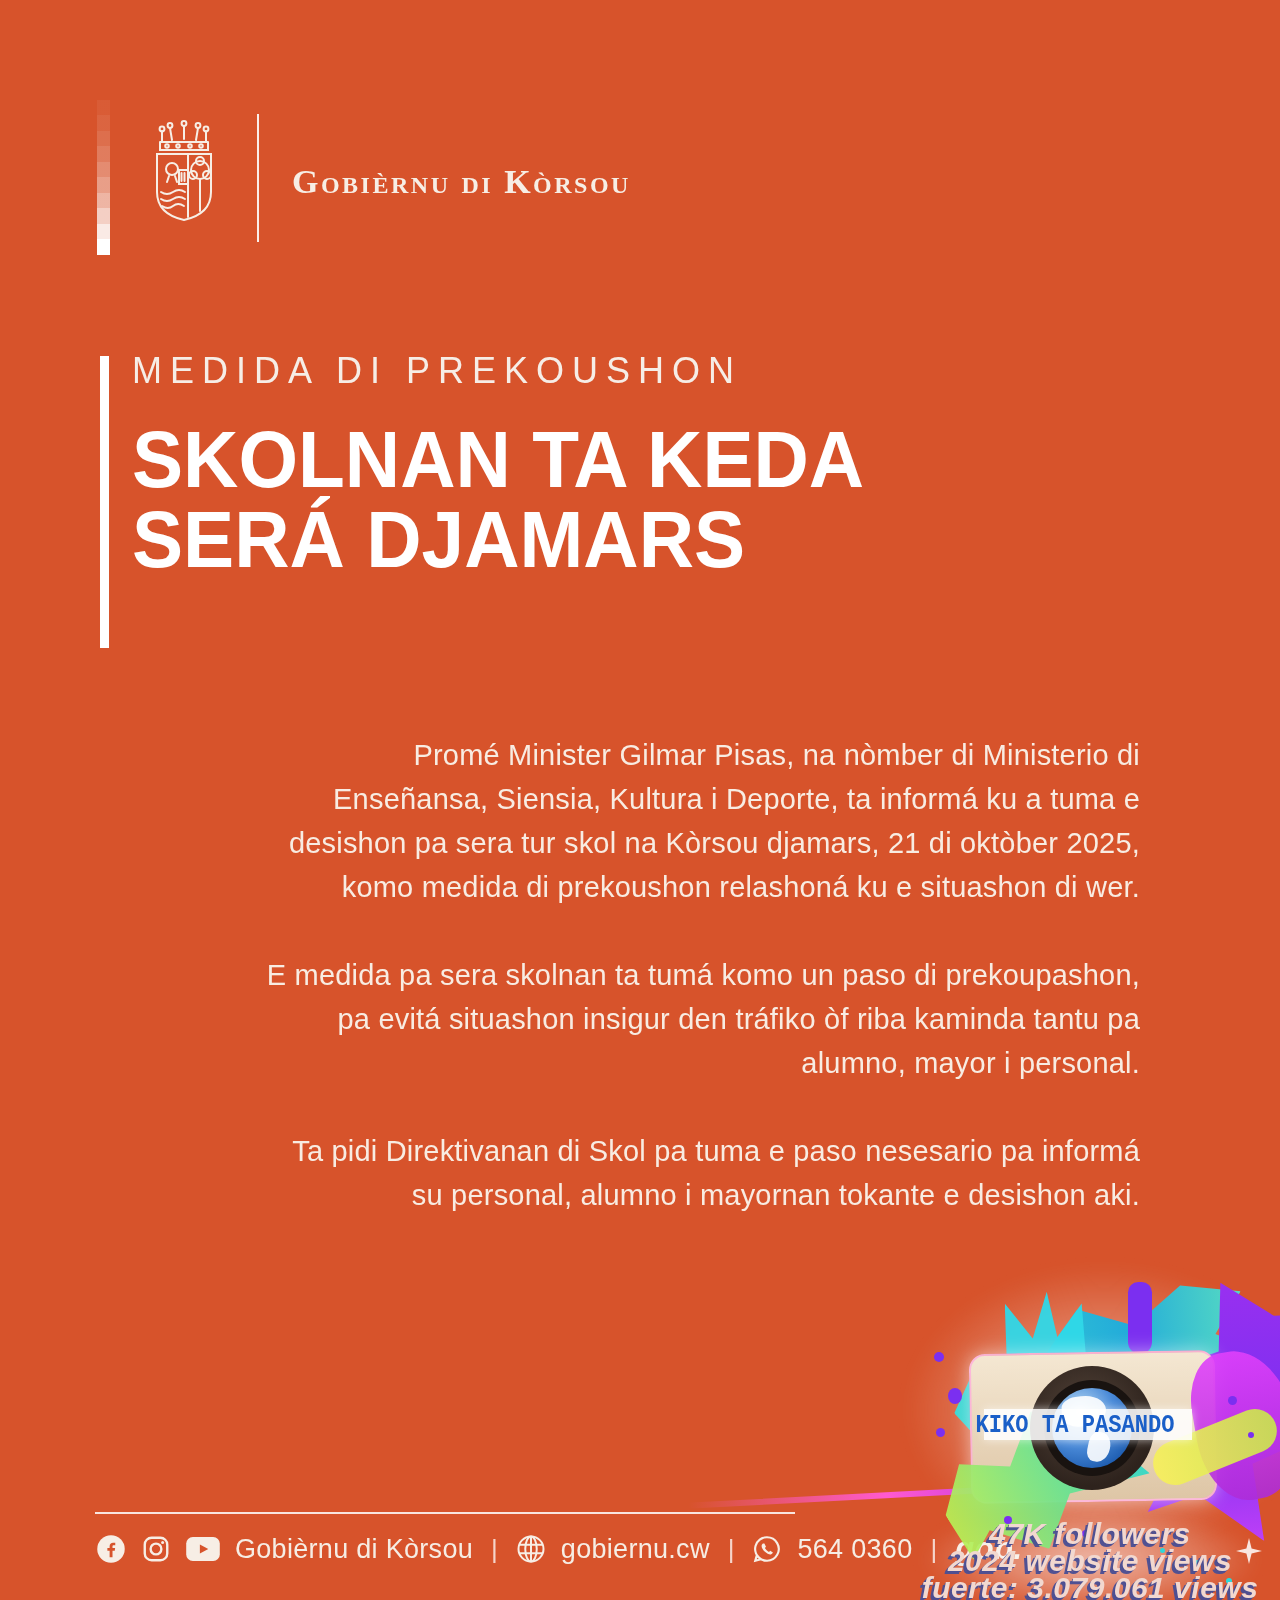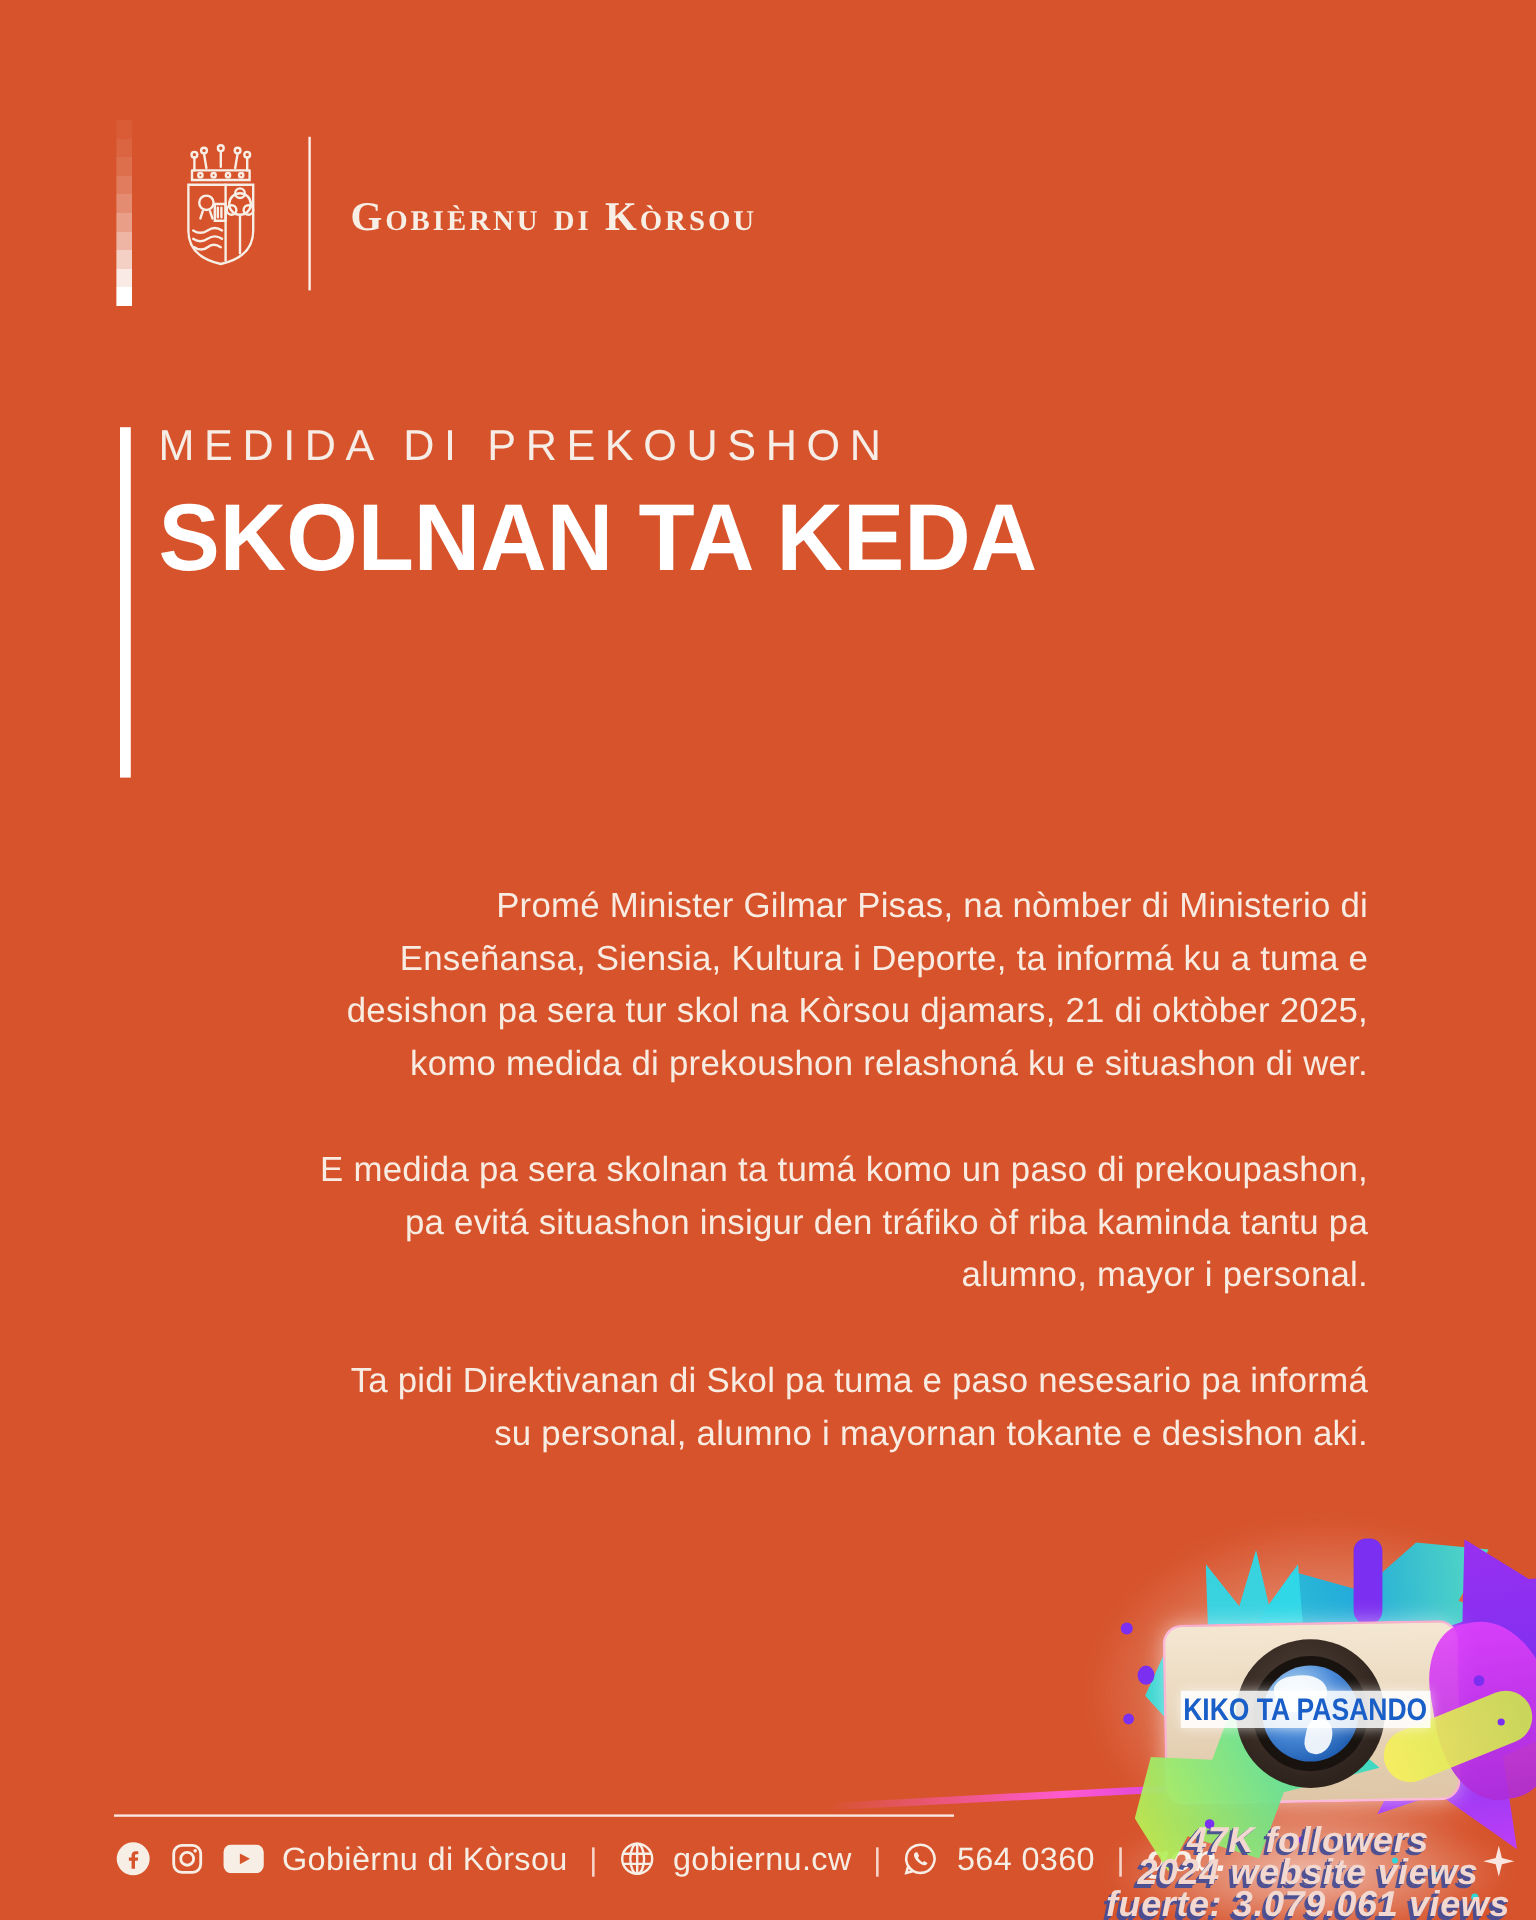--- a/index.html
+++ b/index.html
@@ -31,21 +31,21 @@
     font-weight:600; font-size:34px; letter-spacing:2.5px; color:#F7EEE5;
   }
 
   
   .headline-bar{
     position:absolute; left:100px; top:356px; width:9px; height:292px; background:#fff;
   }
   .headline{ position:absolute; left:132px; top:350px; }
   .kicker{
     font-size:36px; font-weight:300; letter-spacing:8px; color:#F6EDE6;
-    margin-bottom:16px; white-space:nowrap;
+    margin-bottom:28px; white-space:nowrap;
   }
   .h1line{
     font-size:79px; line-height:80px; font-weight:700; color:#ffffff;
     letter-spacing:0px; white-space:nowrap;
   }
   .h1line > span{ display:inline-block; transform:scaleX(.97); transform-origin:left center; }
 
   
   .body-copy{ position:absolute; left:100px; top:733px; width:1040px;text-align:right; }
   .body-copy p{
@@ -143,21 +143,21 @@
   .lens-globe{
     width:80px; height:80px; border-radius:50%; position:relative; overflow:hidden;
     background:radial-gradient(circle at 35% 30%, #bfe0f5, #4a8ad8 45%, #1d5cb0 80%);
   }
   .cont{ position:absolute; background:rgba(255,255,255,.9); }
   .cont.na{ left:10px; top:8px; width:44px; height:30px; border-radius:40% 60% 55% 45%; transform:rotate(-8deg); }
   .cont.sa{ left:36px; top:44px; width:22px; height:30px; border-radius:45% 55% 60% 40%; transform:rotate(12deg); }
   .wm-banner{
     left:984px; top:1409px; width:208px; height:31px;
     background:rgba(255,255,255,.88); box-shadow:0 0 10px rgba(255,255,255,.6);
-    display:flex; align-items:center; justify-content:center;
+    display:flex; align-items:center; justify-content:flex-end;font-family:Liberation Mono, monospace;
   }
   .wm-banner span{
     font-size:26px; font-weight:800; color:#1A5FC8; letter-spacing:0;
     display:inline-block; transform:scaleX(.85); white-space:nowrap;
   }
   .wm-stats{
     left:900px; top:1520px; width:380px; text-align:center;
     font-style:italic; font-weight:800; color:#F2D8CF;
     font-size:30px; line-height:27px; letter-spacing:.5px;
     text-shadow:-3px 3px 0 rgba(73,78,148,.95), -1px 1px 0 rgba(73,78,148,.95);
@@ -200,20 +200,21 @@
         <circle cx="52" cy="41" r="4"></circle>
     </g>
   </svg>
   <div class="v-divider"></div>
   <div class="brand-top">Gobièrnu di Kòrsou</div>
 
   <div class="headline-bar"></div>
   <div class="headline">
     <div class="kicker">MEDIDA DI PREKOUSHON</div>
     <div class="h1line"><span>SKOLNAN TA KEDA</span></div>
+    <div class="h1line"><span>SERÁ DJAMARS</span></div>
   </div>
 
   <div class="body-copy">
     <p>Promé Minister Gilmar Pisas, na nòmber di Ministerio di
 Enseñansa, Siensia, Kultura i Deporte, ta informá ku a tuma e
 desishon pa sera tur skol na Kòrsou djamars, 21 di oktòber 2025,
 komo medida di prekoushon relashoná ku e situashon di wer.</p>
     <p>E medida pa sera skolnan ta tumá komo un paso di prekoupashon,
 pa evitá situashon insigur den tráfiko òf riba kaminda tantu pa
 alumno, mayor i personal.</p>

